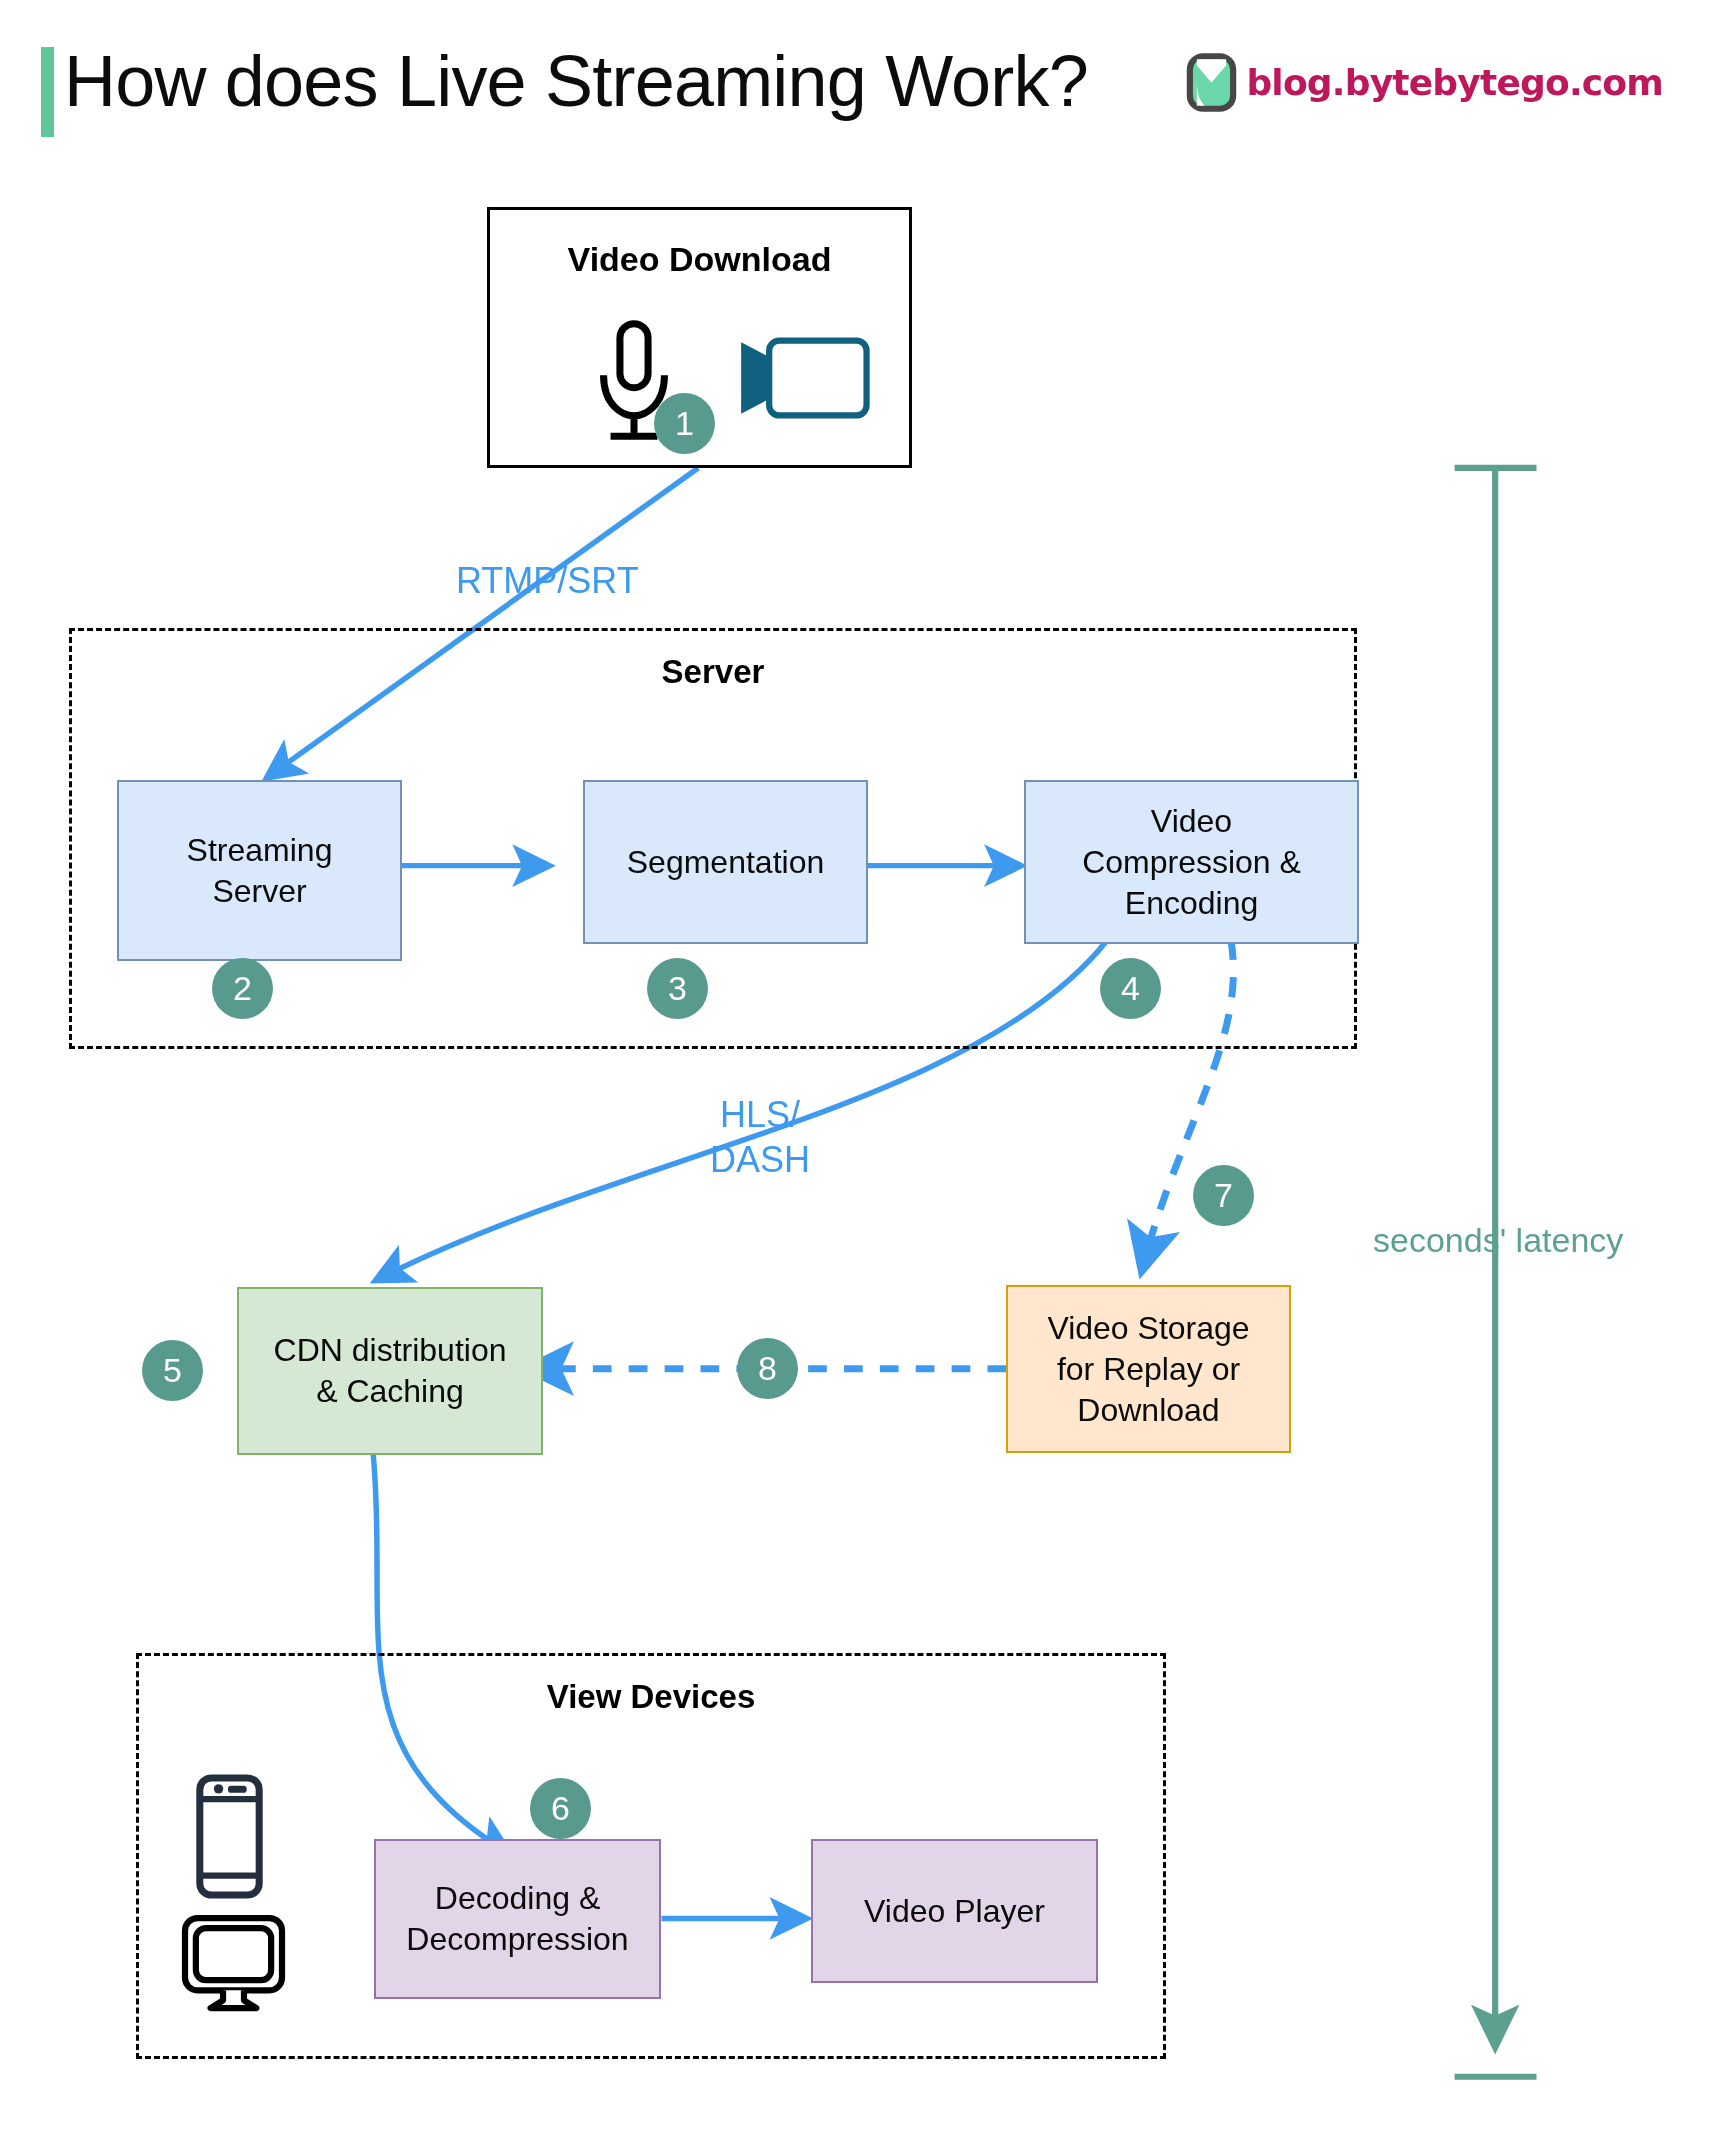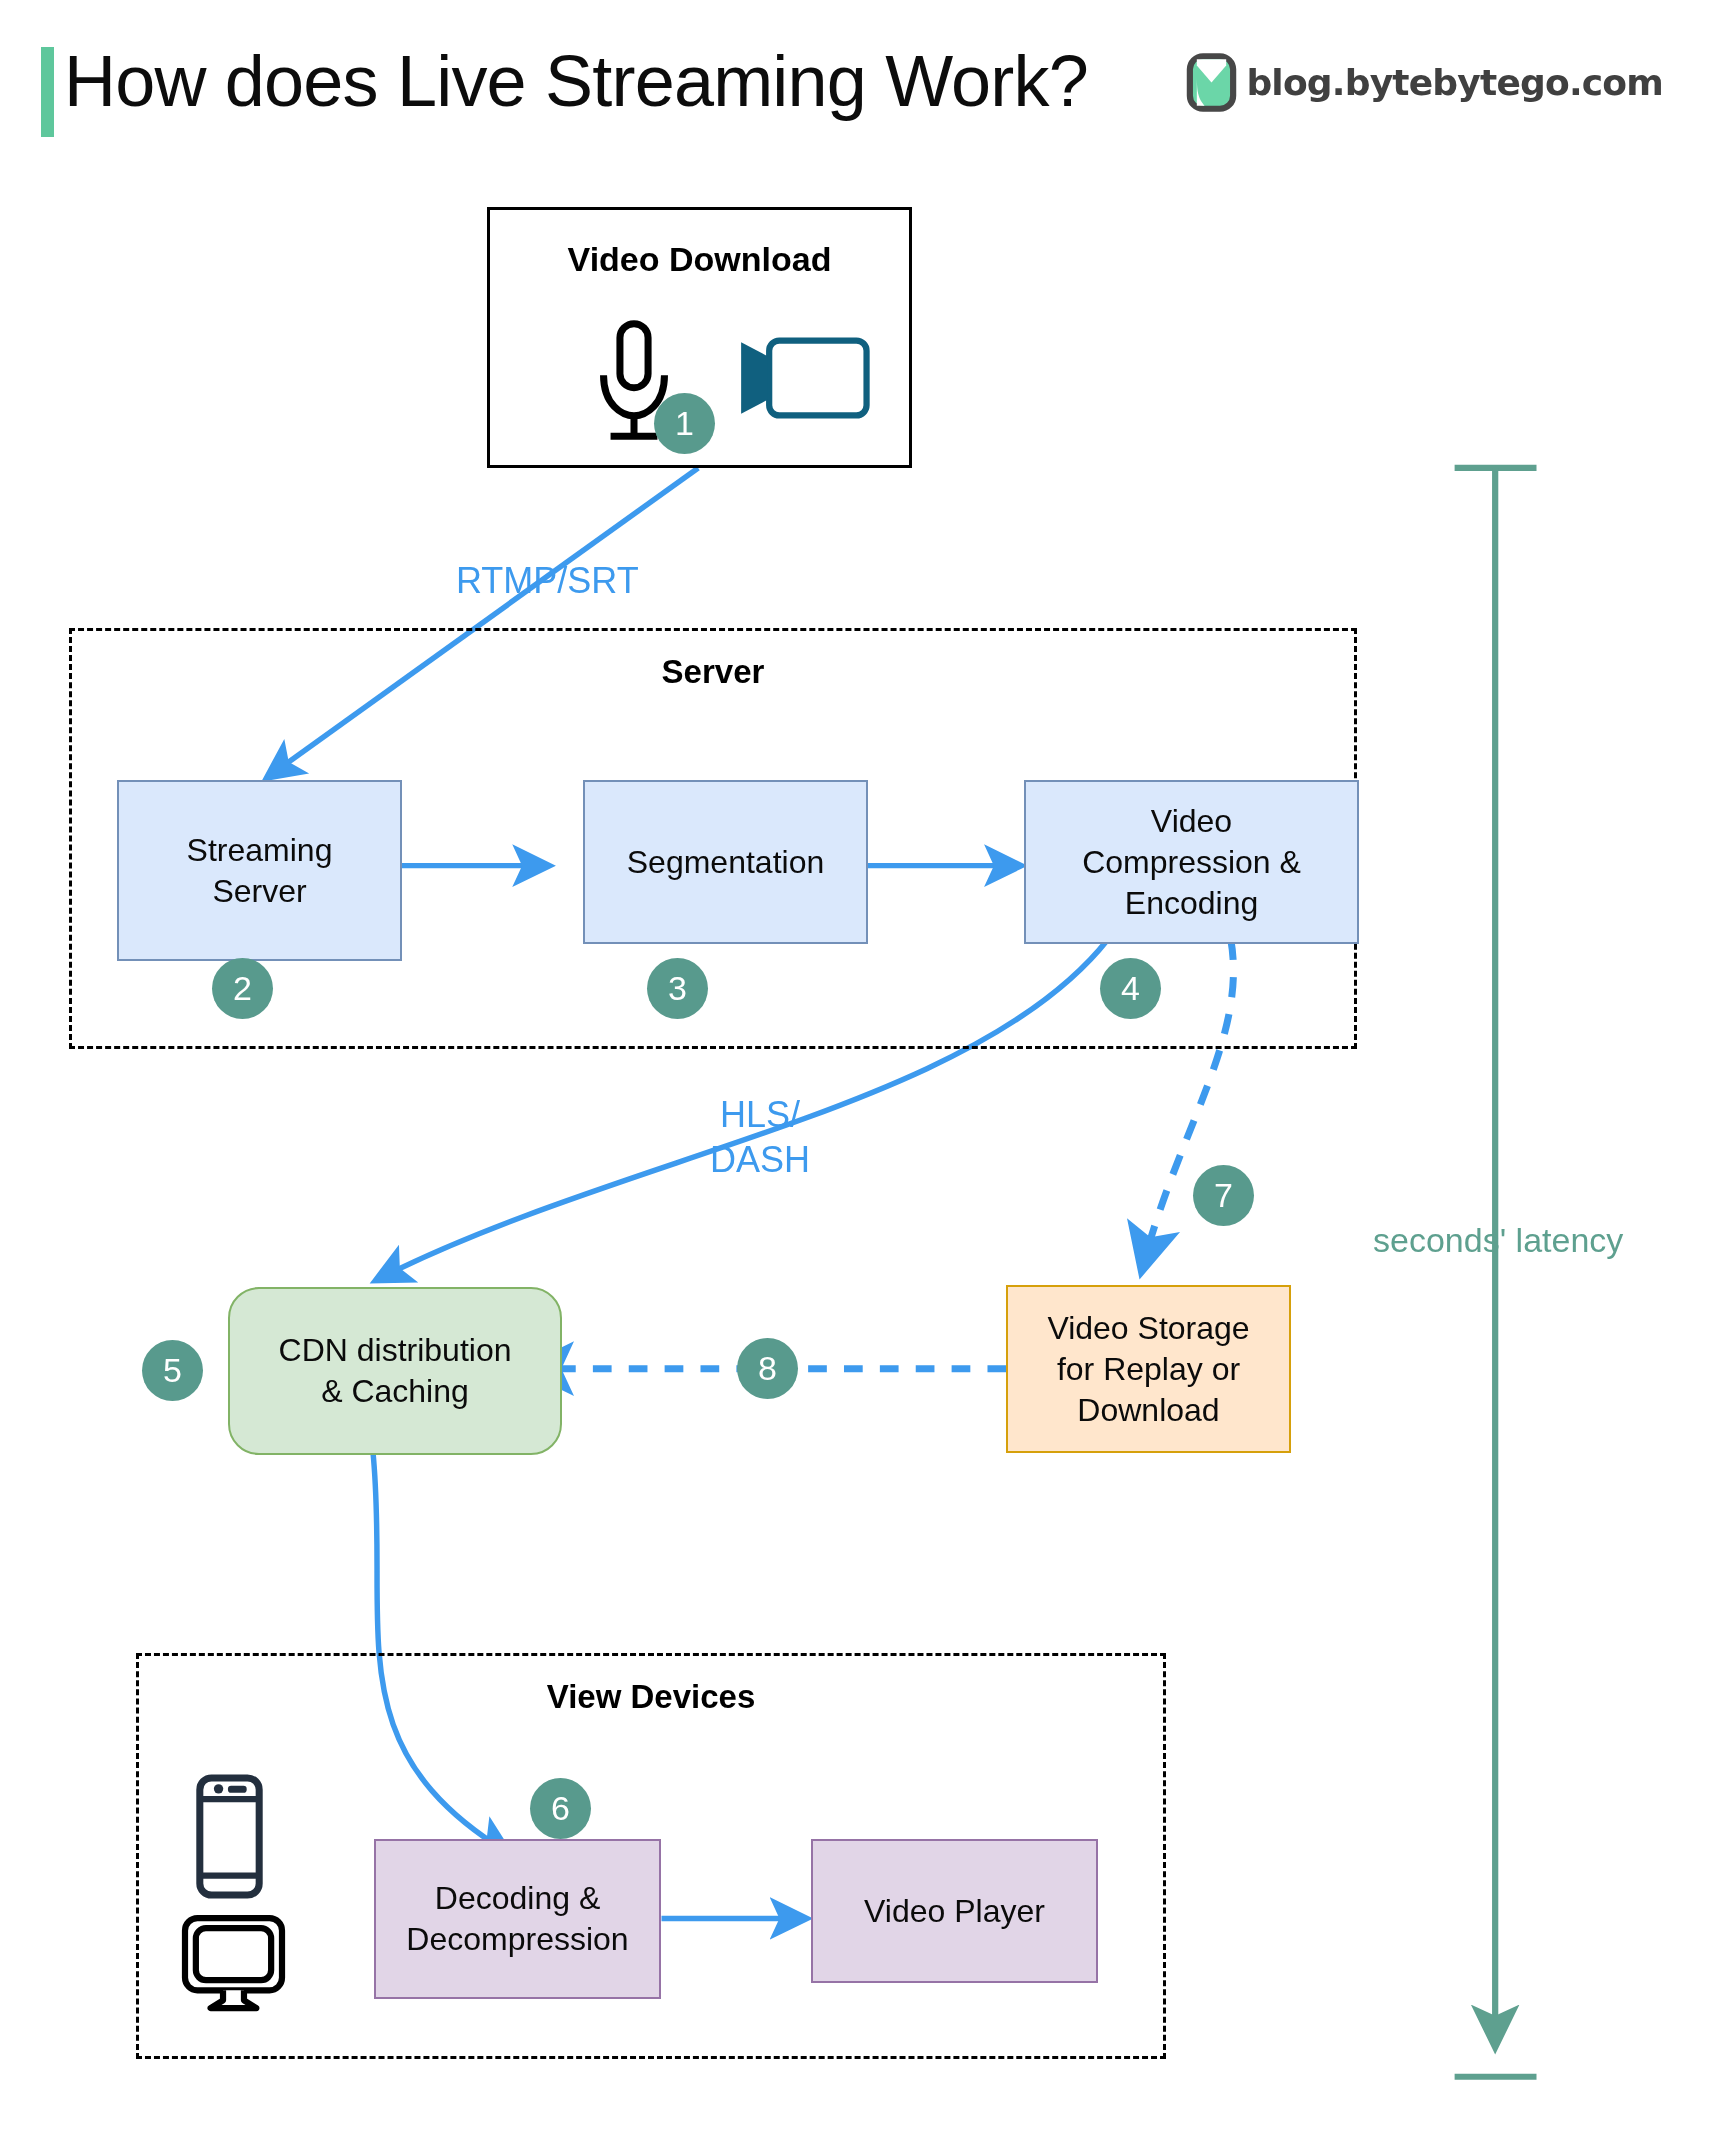--- a/index.html
+++ b/index.html
@@ -7,21 +7,21 @@
        font-family:"Liberation Sans","DejaVu Sans",sans-serif;}
 
   
   #header{position:absolute;left:0;top:0;width:1734px;height:156px;}
   #accent-bar{position:absolute;left:41px;top:47px;width:13.3px;height:90px;
               background:#5ec79c;}
   #page-title{position:absolute;left:64px;top:35px;font-size:72px;line-height:92px;
               color:#0c0c0c;font-weight:400;white-space:nowrap;letter-spacing:-0.8px;}
   #brand{position:absolute;left:1186px;top:53px;display:flex;align-items:center;gap:9.4px;}
   #brand-logo{width:51px;height:59px;flex:0 0 auto;}
-  #brand-text{font-size:36px;color:#404040;font-weight:700;white-space:nowrap;
+  #brand-text{font-size:36px;color:#be185d;font-weight:700;white-space:nowrap;
               font-family:"DejaVu Sans",sans-serif;letter-spacing:-0.8px;}
 
   
   #canvas{position:absolute;left:0;top:0;width:1734px;height:2129px;}
   #wires{position:absolute;left:0;top:0;width:1734px;height:2129px;pointer-events:none;}
 
   .node{position:absolute;box-sizing:border-box;display:flex;align-items:center;
         justify-content:center;text-align:center;}
   .node .lbl{font-size:32px;line-height:41px;color:#0b0b0b;padding:0 7.8px;}
 
@@ -134,21 +134,21 @@
     <span class="lbl" style="white-space:pre-line;">Video
 Compression &amp;
 Encoding</span>
   </div>
   <div class="badge" style="left:1100px;top:958px;">4</div>
 
   <div class="wire-label" style="left:456px;top:558px;">RTMP/SRT</div>
   <div class="wire-label" style="left:710px;top:1092px;">HLS/
 DASH</div>
 
-  <div class="node green-node" style="left:228px;top:1287px;width:334px;height:168px;border-radius:31px;">
+  <div class="node green-node" style="left:237px;top:1287px;width:306px;height:168px;">
     <span class="lbl" style="white-space:pre-line;">CDN distribution
 &amp; Caching</span>
   </div>
   <div class="badge" style="left:142px;top:1340px;">5</div>
 
   <div class="node orange-node" style="left:1006px;top:1285px;width:285px;height:168px;">
     <span class="lbl" style="white-space:pre-line;">Video Storage
 for Replay or
 Download</span>
   </div>

